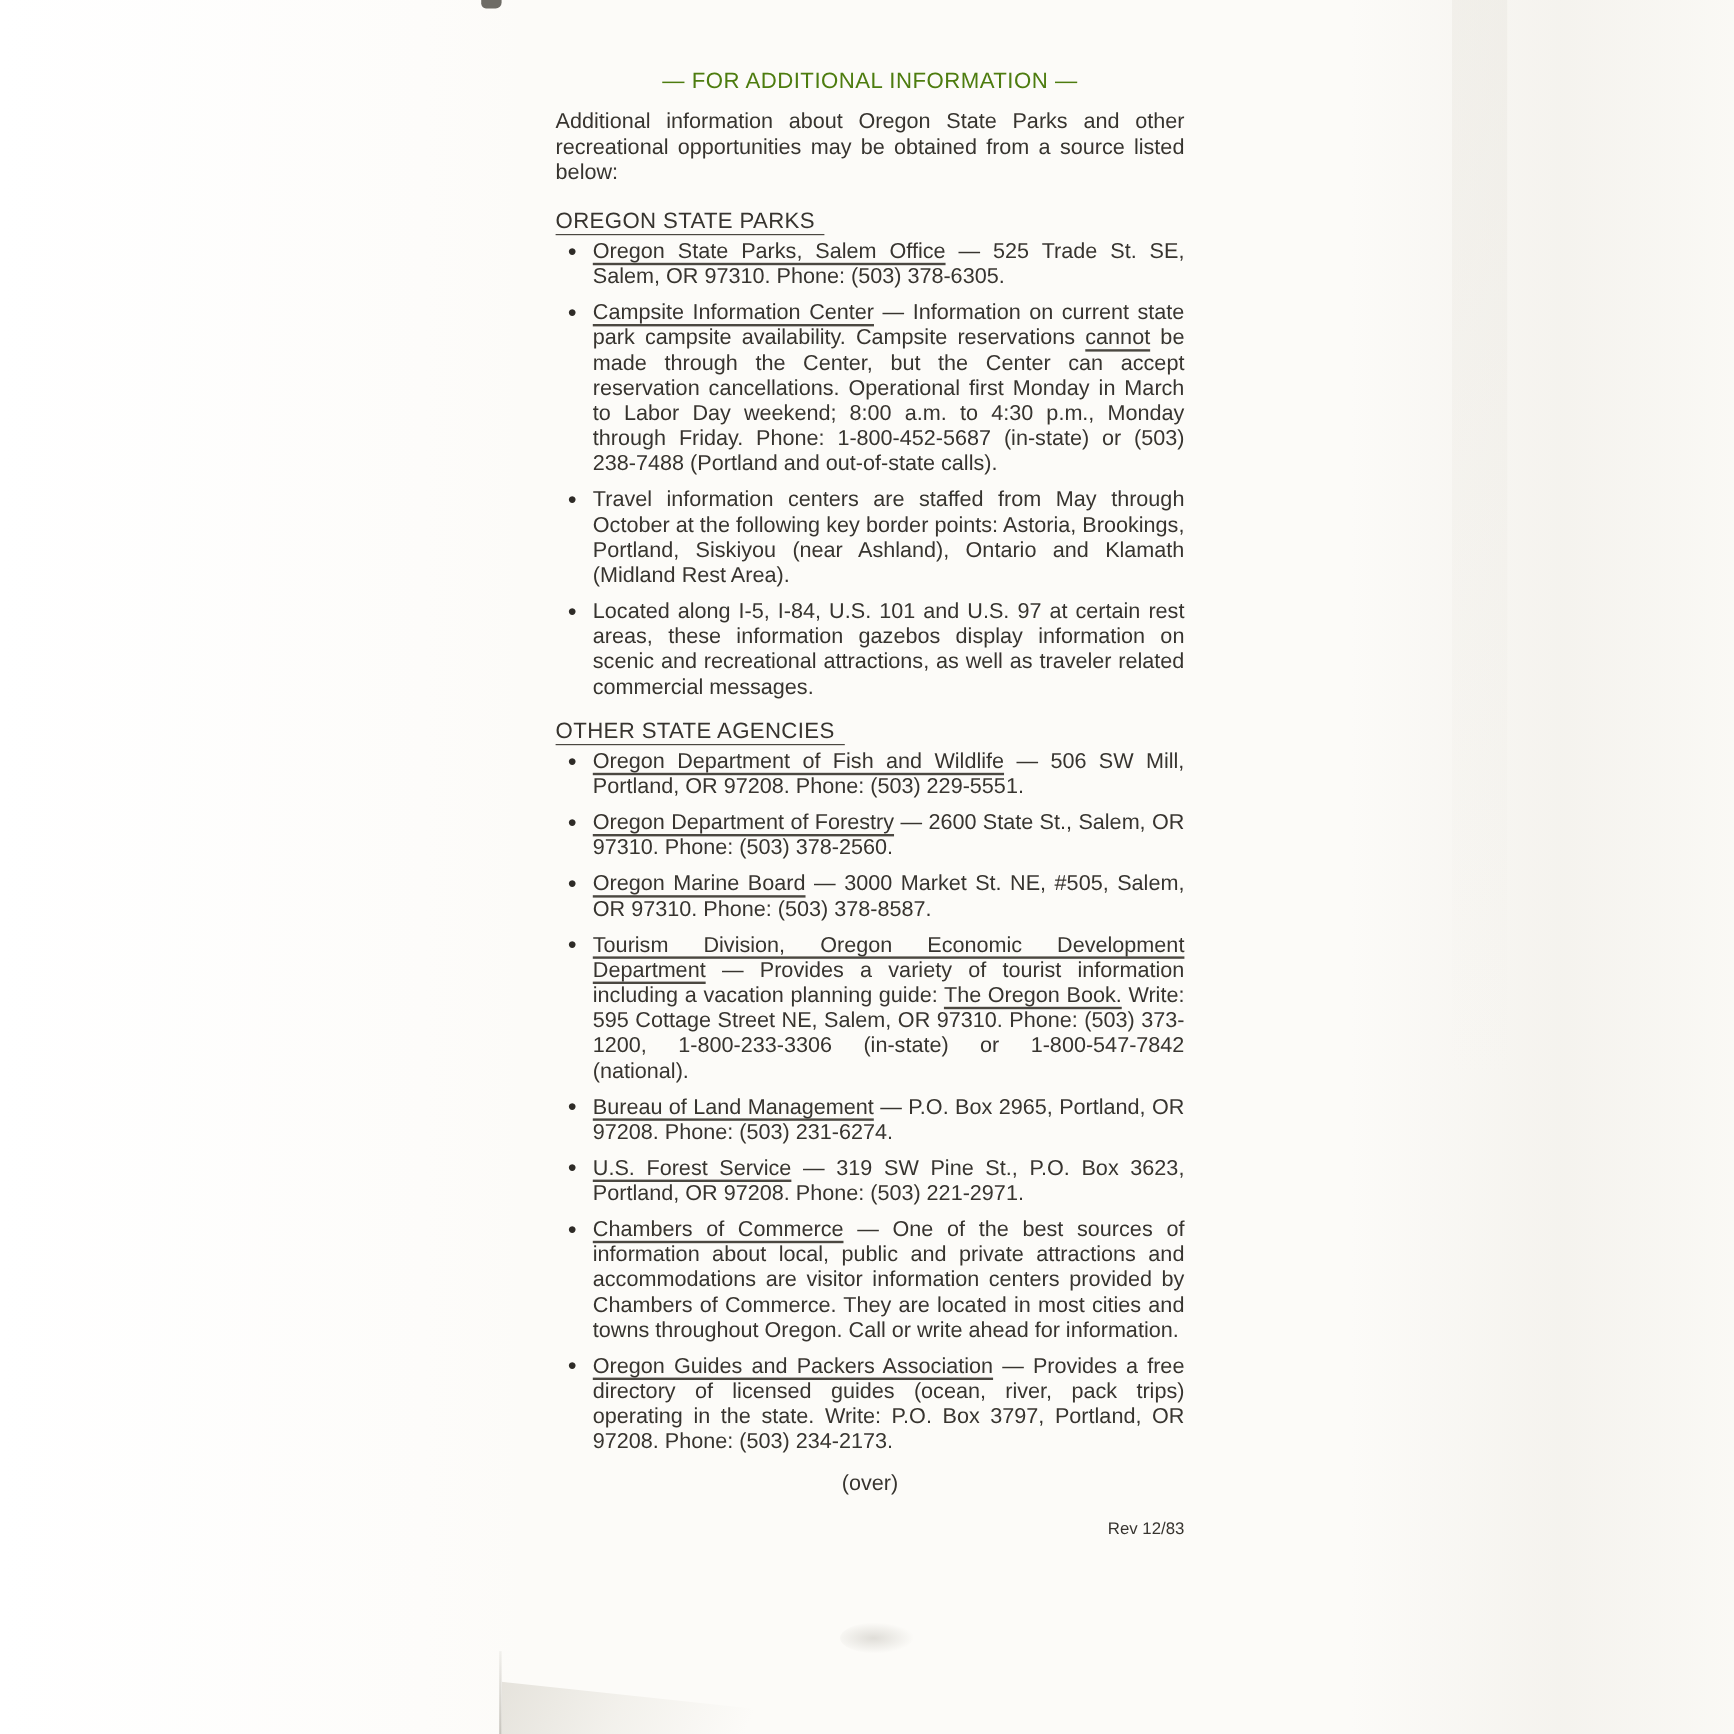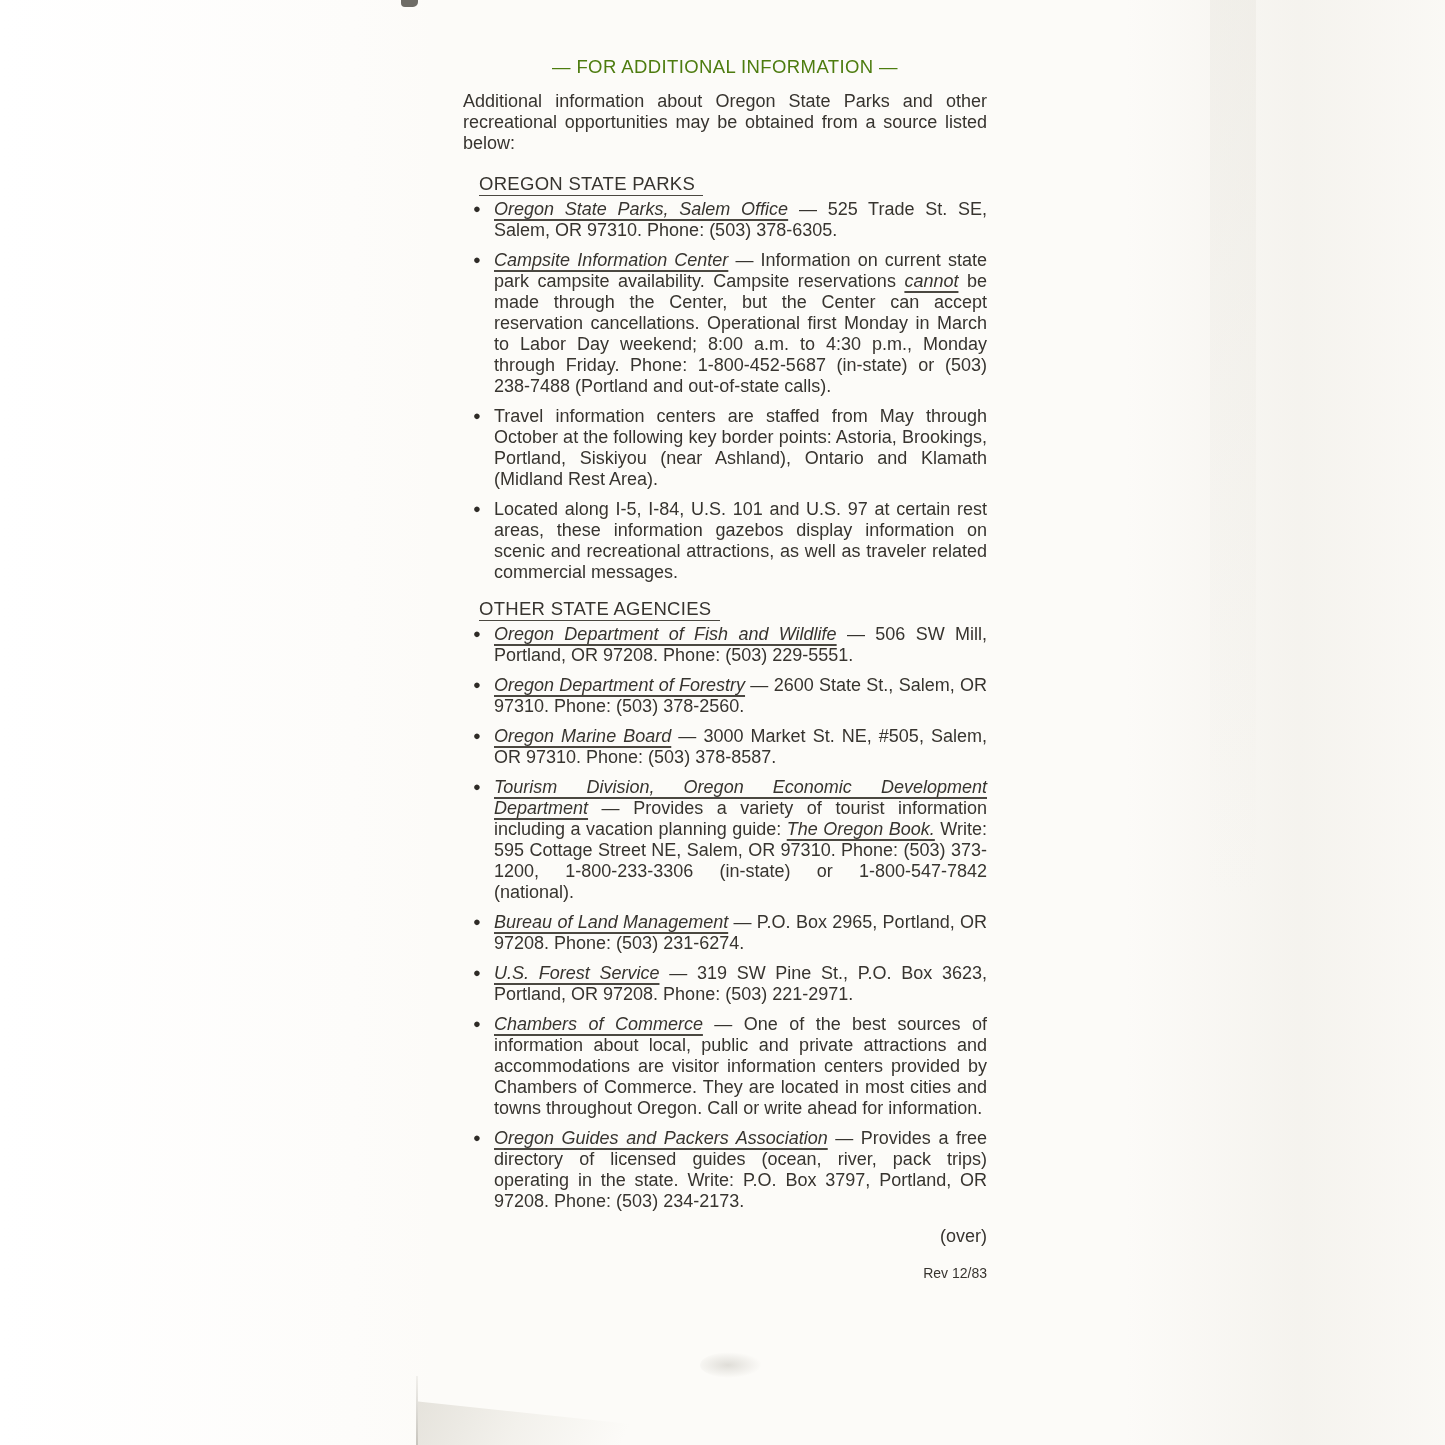--- a/index.html
+++ b/index.html
@@ -58,42 +58,41 @@
     color:#4d7c0f;
   }
   .intro { margin-bottom:13px; }
 
   .section { margin-bottom:3px; }
   .section-heading {
     display:inline-block;
     font-size:18.5px; letter-spacing:.3px;
     border-bottom:1.6px solid #4b4841;
     padding:0 8px 1px 0;
-    margin:6px 0 3px 16px;
+    margin:6px 0 3px 0;
     text-align:center;
   }
   .item {
     position:relative;
     padding-left:31px;
     margin-bottom:9px;
   }
   .bullet {
     position:absolute; left:10px; top:-1px;
     font-size:13px; line-height:21px; color:#2e2b27;
   }
   .u {
     text-decoration:underline;
     text-decoration-thickness:1.5px;
     text-underline-offset:3.5px;
     text-decoration-color:#4b4841;
-    font-style:italic;
   }
 
   .over {
-    text-align:right;
+    text-align:center;
     margin-top:14px;
   }
   .footer {
     text-align:right;
     font-size:14px; line-height:21px;
     margin-top:16px;
   }
 </style>
 </head>
 <body>

